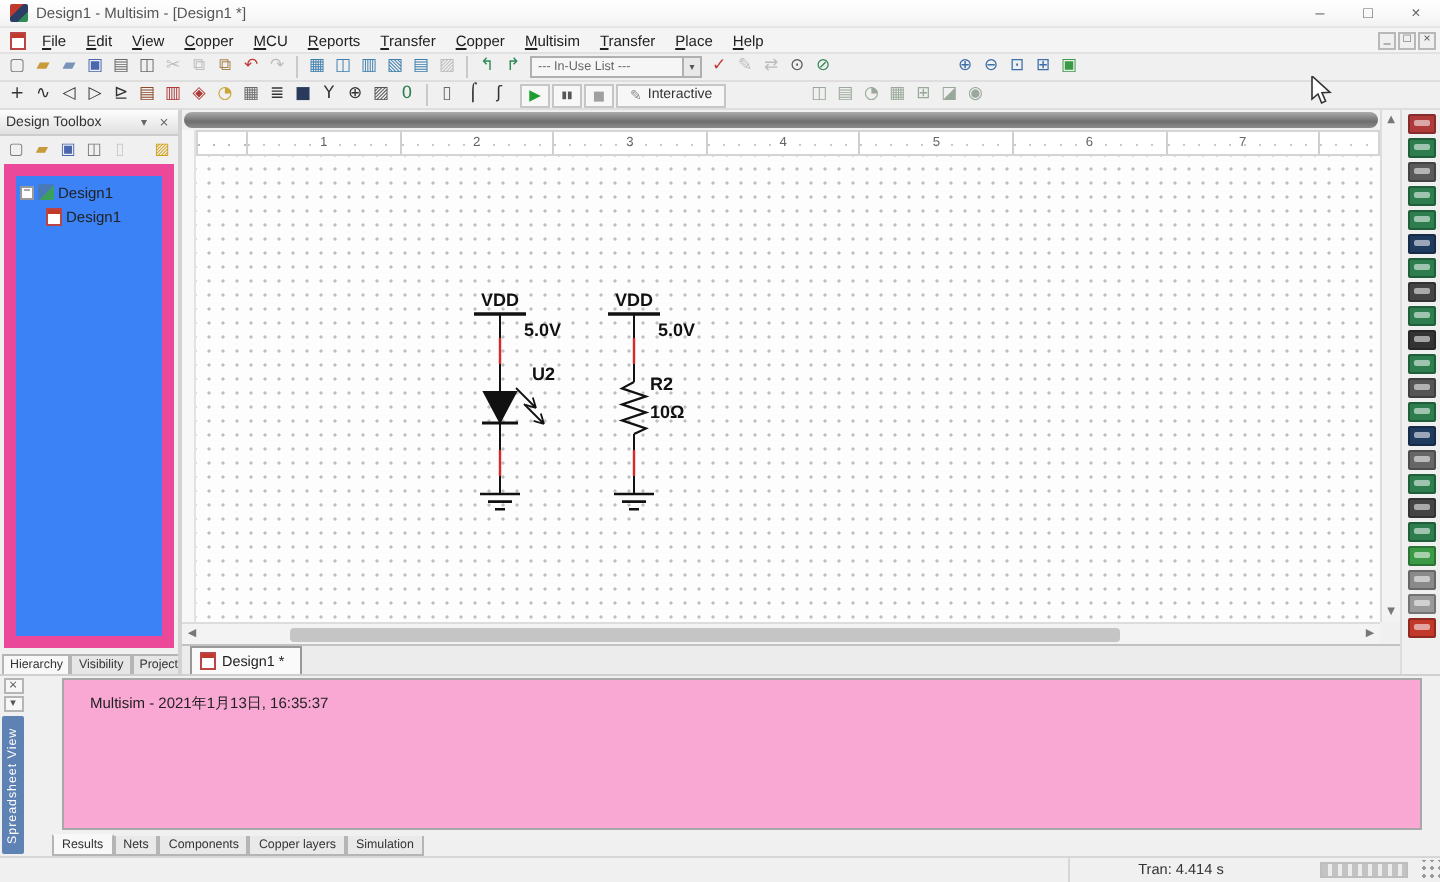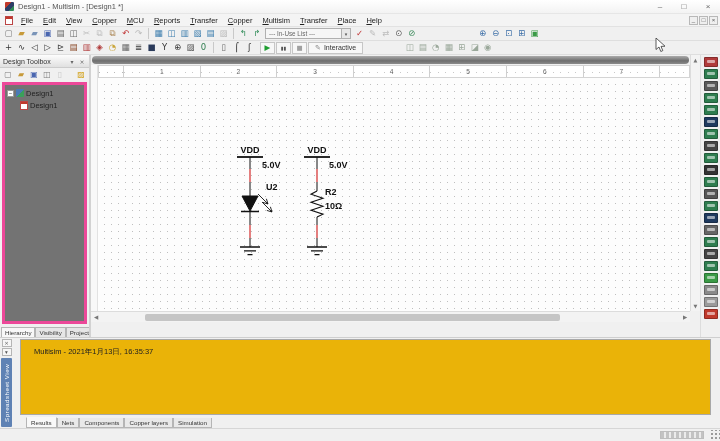--- a/index.html
+++ b/index.html
@@ -54,21 +54,21 @@
 
   
   .left-panel { width:89px; flex:none; display:flex; flex-direction:column; background:#f0f0f0;}
   .lp-header { height:13px; display:flex; align-items:center; padding:0 3px; font-size:7px; color:#333;
     background:linear-gradient(#fdfdfd,#e0e0e0); border-bottom:1px solid #cccccc;}
   .lp-hbtns { margin-left:auto; display:flex; gap:2px;}
   .lp-hbtn { font-size:6px; color:#666; width:8px; text-align:center; font-family:"DejaVu Sans",sans-serif;}
   .lp-toolbar { height:14px; display:flex; align-items:center; gap:1px; padding:0 2px;}
   .lp-toolbar .tbi { width:12px; height:11px; font-size:8px;}
   .lp-toolbar .tbi:last-child { margin-left:auto;}
-  .lp-tree { flex:1; margin:0 2px 1px 2px; background:#737373; border:3px solid #ec4899; padding:3px 2px;
+  .lp-tree { flex:1; margin:0 2px 1px 2px; background:#3b82f6; border:6px solid #ec4899; padding:3px 2px;
     font-size:7.5px; color:#222; overflow:hidden;}
   .tree-row { display:flex; align-items:center; gap:2px; height:10px; margin-bottom:2px;}
   .tree-row.child { margin-left:13px;}
   .expander { width:7px; height:7px; border:1px solid #999; background:#fff; font-size:6px; line-height:5px;
     text-align:center; color:#333; flex:none;}
   .root-icon { width:8px; height:8px; background:linear-gradient(135deg,#4a7ab5 0 55%,#3aa05a 55%); border-radius:1px; flex:none;}
   .lp-tabs { height:12px; display:flex; align-items:flex-end; background:#f0f0f0; padding-left:1px;}
   .lp-tab { font-size:6.2px; color:#333; padding:1px 3px; border:1px solid #b5b5b5; border-bottom:none;
     background:#e6e6e6; white-space:nowrap;}
   .lp-tab.active { background:#f8f8f8;}
@@ -117,21 +117,21 @@
 
   
   .spreadsheet { top:337px; left:0; right:0; height:91px; display:flex; background:#f0f0f0; border-top:1px solid #cfcfcf;}
   .ss-strip { width:13px; flex:none; display:flex; flex-direction:column; align-items:center; padding-top:1px;}
   .ss-sbtn { width:10px; height:8px; border:1px solid #b5b5b5; background:#f6f6f6; font-size:5.5px; color:#555;
     display:flex; align-items:center; justify-content:center; margin-bottom:1px; font-family:"DejaVu Sans",sans-serif;}
   .ss-label { flex:1; width:11px; margin:1px 0; background:#5f82b4; color:#fff; writing-mode:vertical-rl;
     transform:rotate(180deg); font-size:6.2px; display:flex; align-items:center; justify-content:center;
     letter-spacing:.5px; border-radius:1px;}
   .ss-body { flex:1; display:flex; flex-direction:column;}
-  .ss-content { flex:1; background:#eab308; border:1px solid #a8a8a8; margin:1px 9px 0 7px;
+  .ss-content { flex:1; background:#f9a8d4; border:1px solid #a8a8a8; margin:1px 9px 0 18px;
     padding:7px 0 0 13px; font-size:7.5px; color:#222;}
   .ss-tabs { height:13px; display:flex; align-items:flex-end; padding-left:13px;}
   .ss-tab { font-size:6.2px; color:#333; padding:1px 4px; border:1px solid #b5b5b5; border-top:none;
     background:#e9e9e9; white-space:nowrap;}
   .ss-tab.active { background:#f8f8f8; border-top:1px solid #f8f8f8;}
 
   
   .statusbar { top:428px; left:0; right:0; height:13px; background:#f0f0f0; border-top:1px solid #d6d6d6;
     display:flex; align-items:center;}
   .sb-fill { flex:1;}
@@ -380,20 +380,26 @@
       </svg>
     </div>
 
     <div class="cv-hscroll">
       <span class="hs-arrow">◀</span>
       <span class="hs-track">
         <span class="hs-thumb"></span>
       </span>
       <span class="hs-arrow">▶</span>
     </div>
+    <div class="cv-tabs">
+      <span class="cv-tab">
+        <span class="page-icon" style="margin:0;"></span>
+        <span>Design1 *</span>
+      </span>
+    </div>
   </div>
 
   <div class="instruments">
       <span class="inst" style="background: rgb(176, 58, 58);"></span>
       <span class="inst" style="background: rgb(46, 125, 79);"></span>
       <span class="inst" style="background: rgb(90, 90, 90);"></span>
       <span class="inst" style="background: rgb(46, 125, 79);"></span>
       <span class="inst" style="background: rgb(46, 125, 79);"></span>
       <span class="inst" style="background: rgb(31, 58, 95);"></span>
       <span class="inst" style="background: rgb(46, 125, 79);"></span>
@@ -430,19 +436,20 @@
       <span class="ss-tab">Nets</span>
       <span class="ss-tab">Components</span>
       <span class="ss-tab">Copper layers</span>
       <span class="ss-tab">Simulation</span>
     </div>
   </div>
 </div>
 
 <div class="abs statusbar">
   <span class="sb-fill"></span>
+  <span class="sb-tran">Tran: 4.414 s</span>
   <span class="sb-progress"></span>
   <span class="sb-grip"></span>
 </div>
 
 <svg class="abs cursor" viewBox="0 0 11 15">
   <path d="M1,0 L1,11.5 L4,9 L5.8,13.5 L7.8,12.6 L6,8.4 L10,8.2 Z" fill="#fff" stroke="#333" stroke-width="0.8"></path>
 </svg>
 
 </body></html>

